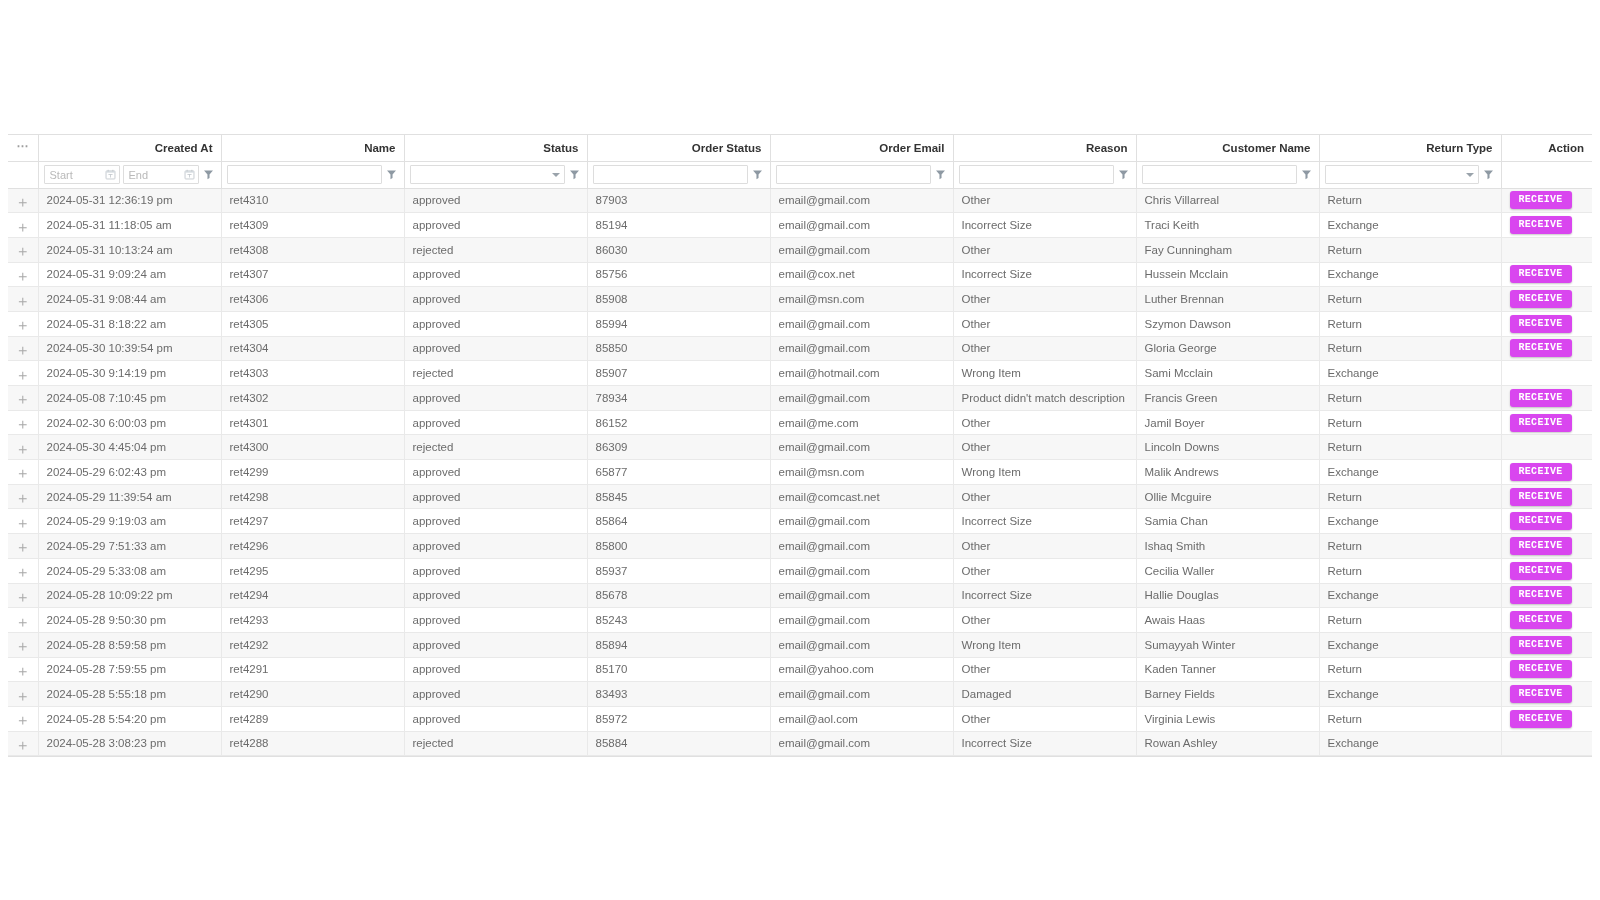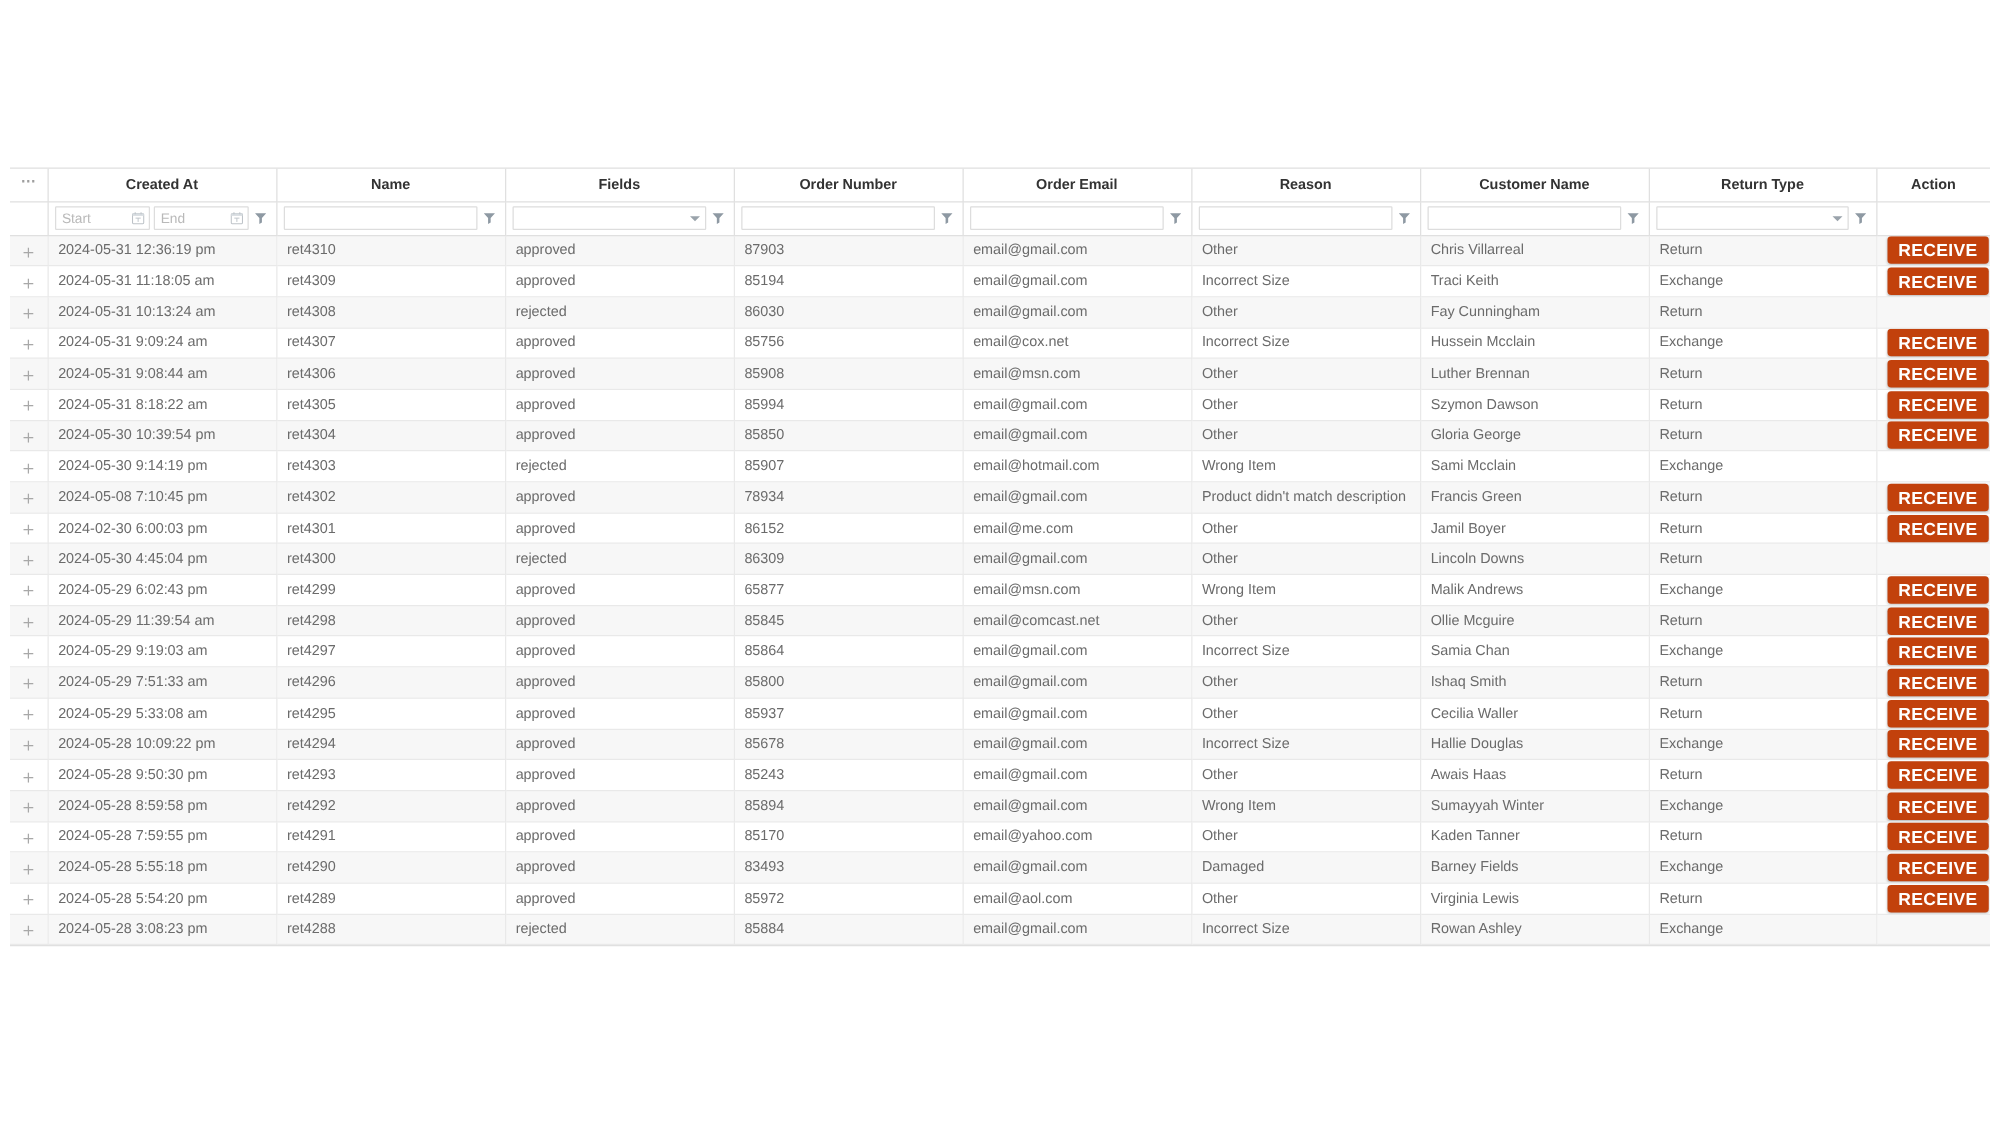--- a/index.html
+++ b/index.html
@@ -46,21 +46,21 @@
   col.c-mail  { width: 183px; }
   col.c-reas  { width: 183px; }
   col.c-cust  { width: 183px; }
   col.c-rett  { width: 182px; }
   col.c-act   { width: 91px;  }
 
   
   thead tr.header-row th {
     height: 26px;
     padding: 4px 8px;
-    text-align: center;
+    text-align: right;
     vertical-align: middle;
     font-weight: bold;
     font-size: 11.5px;
     color: #333333;
     background: #ffffff;
     border-right: 1px solid #e0e0e0;
     border-bottom: 1px solid #e0e0e0;
     white-space: nowrap;
     overflow: hidden;
   }
@@ -214,31 +214,31 @@
     font-size: 15px;
     line-height: 1;
     color: #a8a8a8;
     font-weight: 300;
     position: relative;
     top: 1px;
   }
 
   .btn-receive {
     display: inline-block;
-    background: #c2410c;
+    background: #d946ef;
     color: #ffffff;
-    font-size: 14px;
+    font-size: 10px;
     font-weight: bold;
     letter-spacing: .3px;
     border: none;
     border-radius: 3px;
     padding: 4px 9px 4px 9px;
     line-height: 1;
     cursor: pointer;
-    font-family: Liberation Sans, sans-serif;
+    font-family: Liberation Mono, monospace;
     box-shadow: 0 1px 2px rgba(0,0,0,.22);
   }
 </style>
 </head>
 <body>
 
 <div id="app">
   <div class="grid">
     <table class="dx-grid">
       <colgroup>
@@ -254,22 +254,22 @@
           <col class="c-act">
       </colgroup>
 
       <thead>
         <tr class="header-row">
           <th class="col-exp">
             <span class="hdr-ellipsis">⋯</span>
           </th>
           <th>Created At</th>
           <th>Name</th>
-          <th>Fields</th>
-          <th>Order Number</th>
+          <th>Status</th>
+          <th>Order Status</th>
           <th>Order Email</th>
           <th>Reason</th>
           <th>Customer Name</th>
           <th>Return Type</th>
           <th class="col-act">Action</th>
         </tr>
 
         <tr class="filter-row">
           <td class="col-exp"></td>
 

